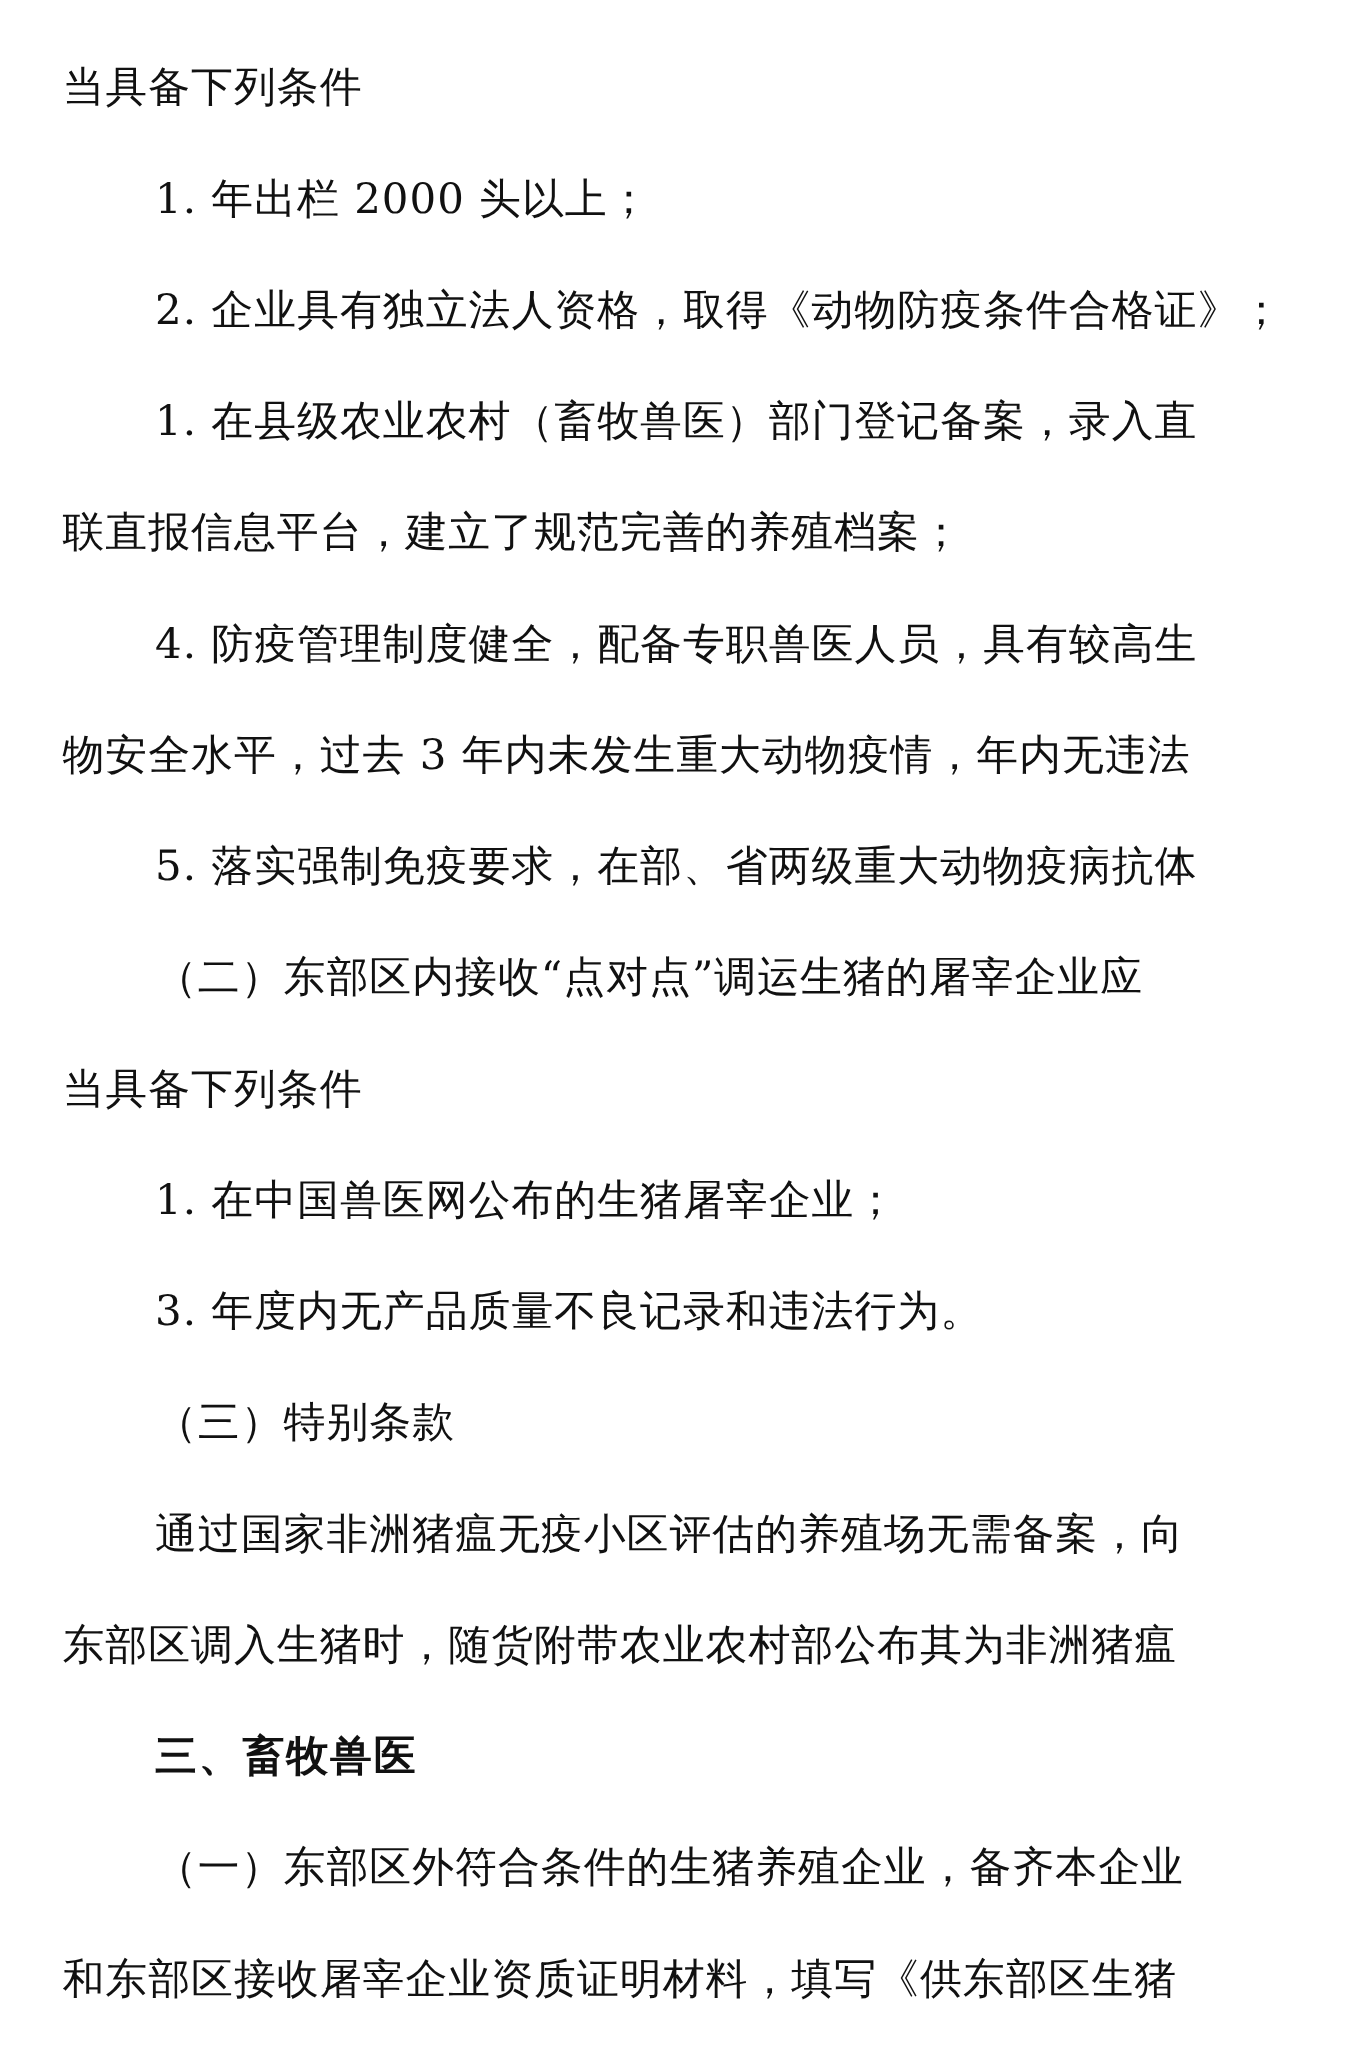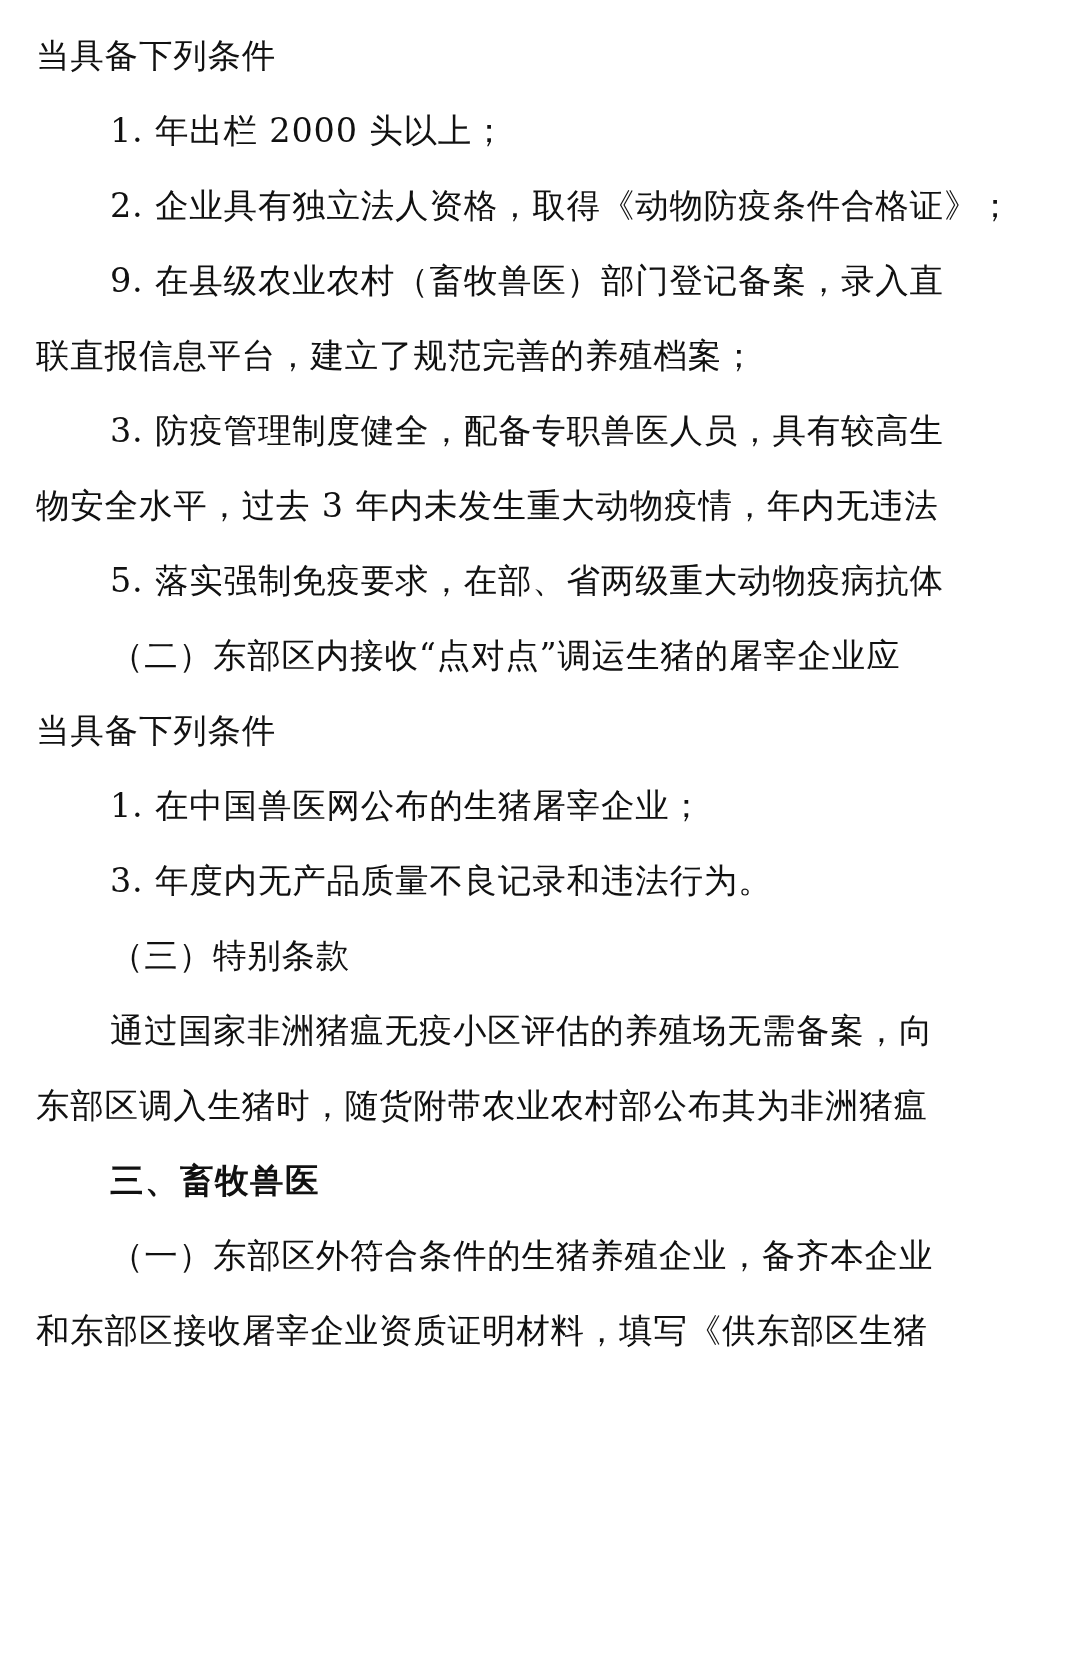--- a/index.html
+++ b/index.html
@@ -21,21 +21,21 @@
     padding: 0;
     box-sizing: border-box;
   }
   .doc-body {
     position: absolute;
     left: 32px;
     top: 16px;
     width: 1000px;
   }
   p.line {
-    margin: 4px;
+    margin: 18px;
     padding: 0;
     font-size: 33.5px;
     line-height: 71px;
     letter-spacing: 0.8px;
     white-space: pre;
     text-align: left;
     font-weight: 400;
   }
   p.indent {
     text-indent: 74px;
@@ -51,23 +51,23 @@
   }
 </style>
 </head>
 <body>
 
 <div class="page">
   <div class="doc-body">
     <p class="line plain">当具备下列条件</p>
     <p class="line indent">1. 年出栏 2000 头以上；</p>
     <p class="line indent">2. 企业具有独立法人资格，取得《动物防疫条件合格证》；</p>
-    <p class="line indent">9. 在县级农业农村（畜牧兽医）部门登记备案，录入直</p>
+    <p class="line indent">1. 在县级农业农村（畜牧兽医）部门登记备案，录入直</p>
     <p class="line plain">联直报信息平台，建立了规范完善的养殖档案；</p>
-    <p class="line indent">3. 防疫管理制度健全，配备专职兽医人员，具有较高生</p>
+    <p class="line indent">4. 防疫管理制度健全，配备专职兽医人员，具有较高生</p>
     <p class="line plain">物安全水平，过去 3 年内未发生重大动物疫情，年内无违法</p>
     <p class="line indent">5. 落实强制免疫要求，在部、省两级重大动物疫病抗体</p>
     <p class="line sub-heading">（二）东部区内接收“点对点”调运生猪的屠宰企业应</p>
     <p class="line plain">当具备下列条件</p>
     <p class="line indent">1. 在中国兽医网公布的生猪屠宰企业；</p>
     <p class="line indent">3. 年度内无产品质量不良记录和违法行为。</p>
     <p class="line sub-heading">（三）特别条款</p>
     <p class="line indent">通过国家非洲猪瘟无疫小区评估的养殖场无需备案，向</p>
     <p class="line plain">东部区调入生猪时，随货附带农业农村部公布其为非洲猪瘟</p>
     <p class="line heading">三、畜牧兽医</p>

